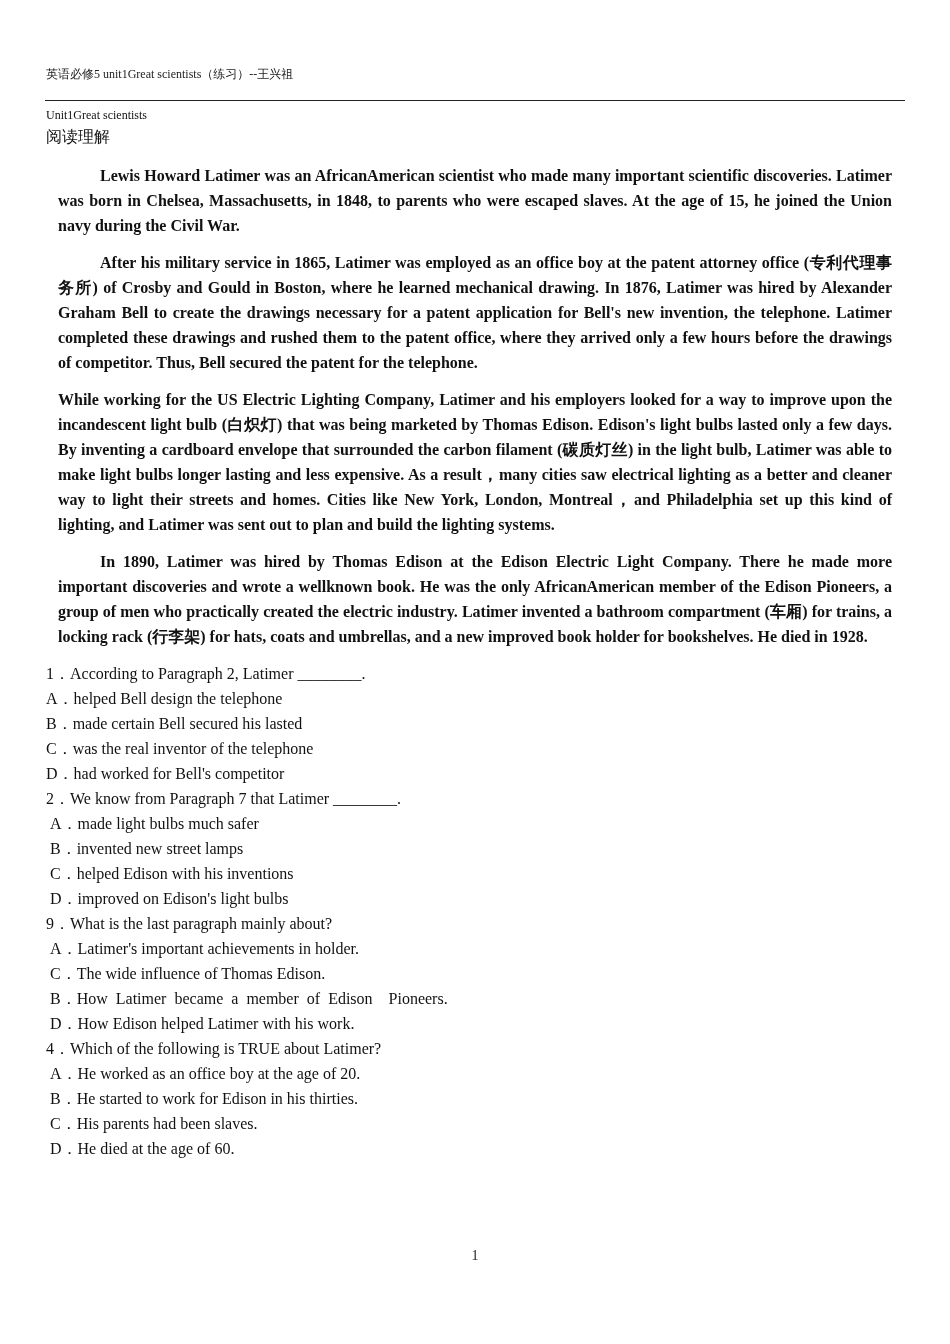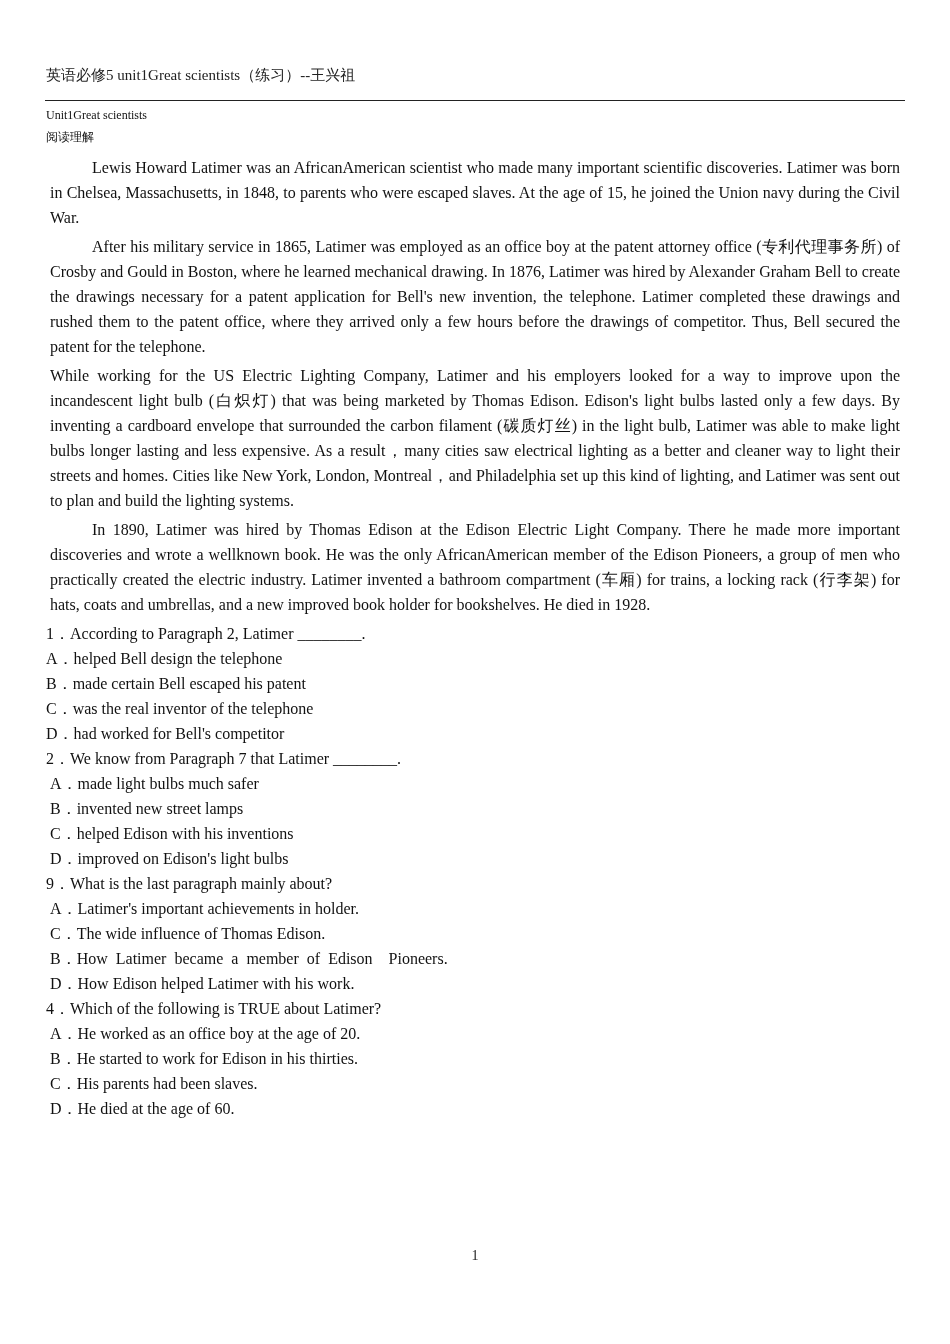--- a/index.html
+++ b/index.html
@@ -3,33 +3,33 @@
   <meta charset="utf-8">
   <style>
     html, body { margin: 0; padding: 0; background: #ffffff; }
     body {
       width: 950px; height: 1344px; position: relative; overflow: hidden;
       font-family: "Liberation Serif", "DejaVu Serif", serif;
       color: #111;
     }
     .header {
       position: absolute; left: 46px; top: 66px;
-      font-size: 15px; color: #222;
+      font-size: 12px; color: #222;
     }
     .header-rule {
       position: absolute; left: 45px; top: 100px; width: 860px; height: 0;
       border-top: 1.5px solid #222;
     }
     .content {
       position: absolute; left: 46px; top: 104px; width: 858px;
       font-size: 16px; line-height: 25px;
     }
     .title-line { font-size: 12px; line-height: 22px; }
-    .subtitle-line { font-size: 12px; line-height: 22px; font-family: "DejaVu Sans", sans-serif; margin-bottom: 7px; }
-    p { margin: 4px; text-align: justify; }
+    .subtitle-line { font-size: 16px; line-height: 22px; font-family: "DejaVu Sans", sans-serif; margin-bottom: 15px; }
+    p { margin: 12px; text-align: justify; font-weight: bold; }
     p.indent { text-indent: 42px; }
     .q, .opt { line-height: 25px; white-space: pre; }
     .opt.i1 { padding-left: 0; }
     .opt.i2 { padding-left: 4px; }
     .footer {
       position: absolute; left: 0; width: 950px; top: 1248px;
       text-align: center; font-size: 14px; color: #222;
     }
   </style>
 </head>
@@ -43,21 +43,21 @@
   <div class="subtitle-line">阅读理解</div>
 
   <p class="indent">Lewis Howard Latimer was an AfricanAmerican scientist who made many important scientific discoveries. Latimer was born in Chelsea, Massachusetts, in 1848, to parents who were escaped slaves. At the age of 15, he joined the Union navy during the Civil War.</p>
   <p class="indent">After his military service in 1865, Latimer was employed as an office boy at the patent attorney office (专利代理事务所) of Crosby and Gould in Boston, where he learned mechanical drawing. In 1876, Latimer was hired by Alexander Graham Bell to create the drawings necessary for a patent application for Bell's new invention, the telephone. Latimer completed these drawings and rushed them to the patent office, where they arrived only a few hours before the drawings of competitor. Thus, Bell secured the patent for the telephone.</p>
   <p>While working for the US Electric Lighting Company, Latimer and his employers looked for a way to improve upon the incandescent light bulb (白炽灯) that was being marketed by Thomas Edison. Edison's light bulbs lasted only a few days. By inventing a cardboard envelope that surrounded the carbon filament (碳质灯丝) in the light bulb, Latimer was able to make light bulbs longer lasting and less expensive. As a result，many cities saw electrical lighting as a better and cleaner way to light their streets and homes. Cities like New York, London, Montreal，and Philadelphia set up this kind of lighting, and Latimer was sent out to plan and build the lighting systems.</p>
   <p class="indent">In 1890, Latimer was hired by Thomas Edison at the Edison Electric Light Company. There he made more important discoveries and wrote a wellknown book. He was the only AfricanAmerican member of the Edison Pioneers, a group of men who practically created the electric industry. Latimer invented a bathroom compartment (车厢) for trains, a locking rack (行李架) for hats, coats and umbrellas, and a new improved book holder for bookshelves. He died in 1928.</p>
 
   <div>
     <div class="q">1．According to Paragraph 2, Latimer ________.</div>
     <div class="opt i1">A．helped Bell design the telephone</div>
-    <div class="opt i1">B．made certain Bell escaped his patent</div>
+    <div class="opt i1">B．made certain Bell secured his lasted</div>
     <div class="opt i1">C．was the real inventor of the telephone</div>
     <div class="opt i1">D．had worked for Bell's competitor</div>
   </div>
 
   <div>
     <div class="q">2．We know from Paragraph 7 that Latimer ________.</div>
     <div class="opt i2">A．made light bulbs much safer</div>
     <div class="opt i2">B．invented new street lamps</div>
     <div class="opt i2">C．helped Edison with his inventions</div>
     <div class="opt i2">D．improved on Edison's light bulbs</div>

